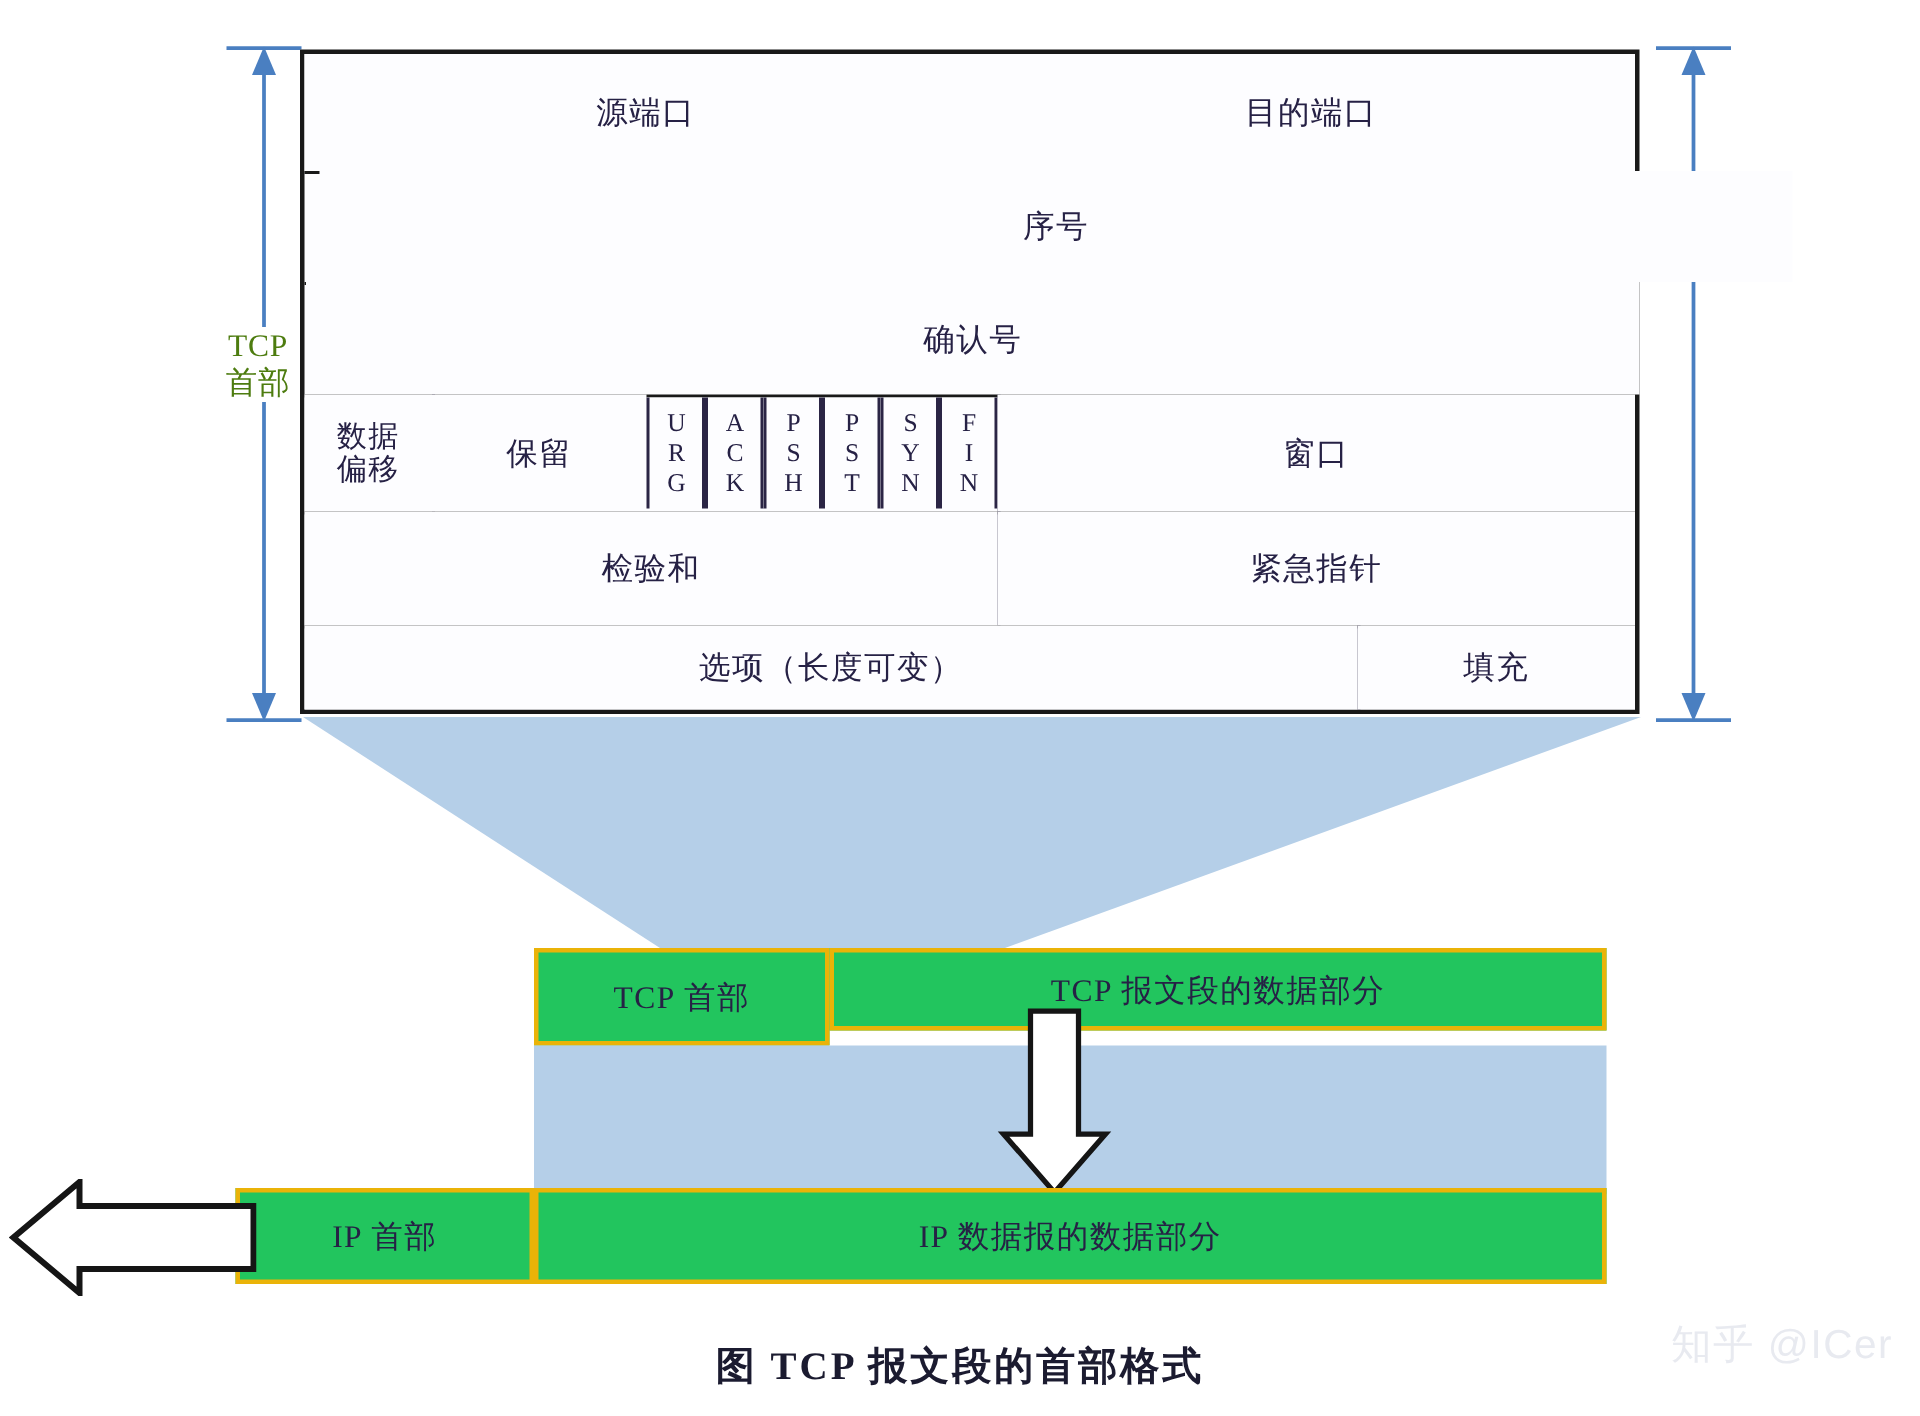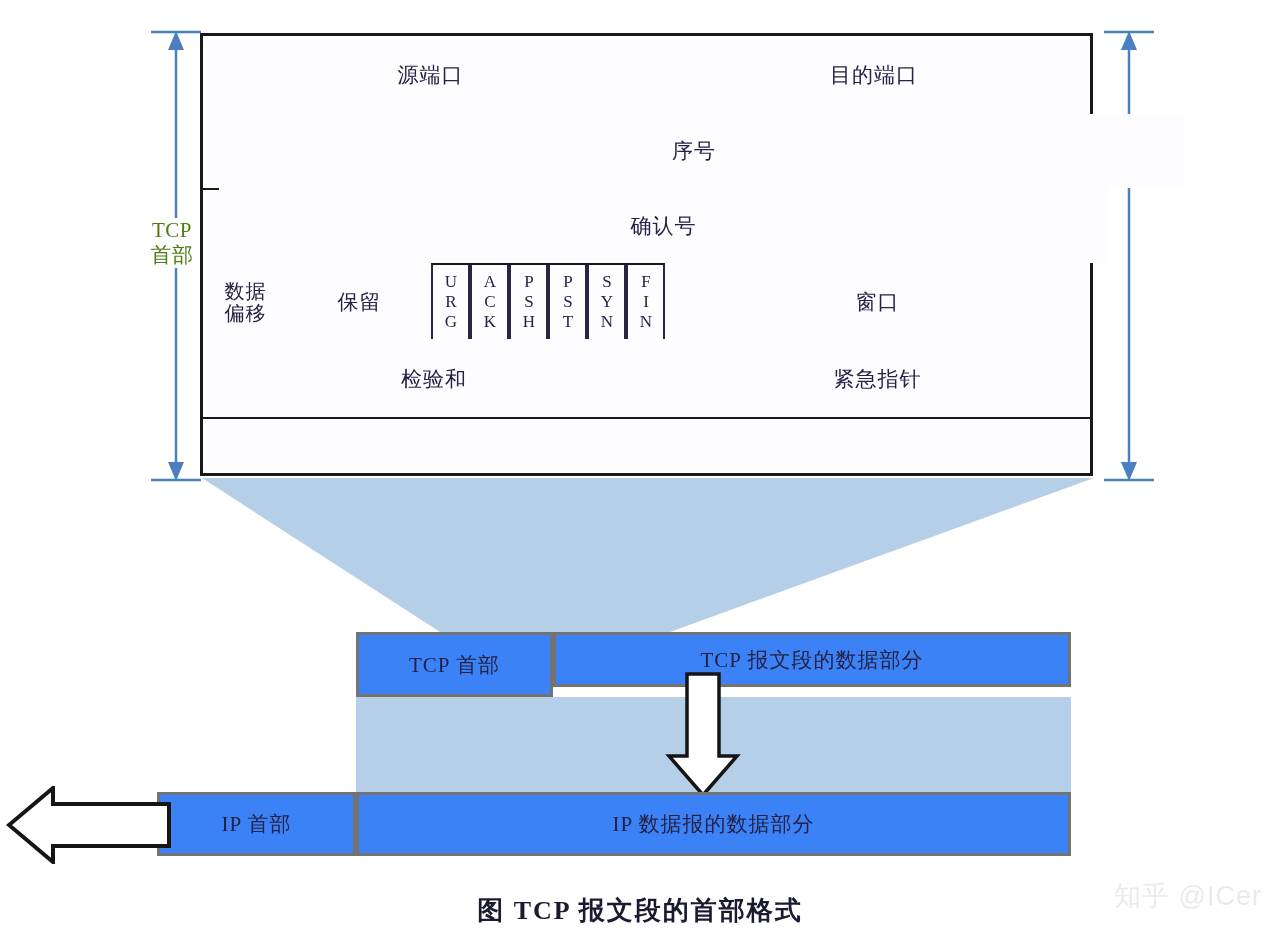--- a/index.html
+++ b/index.html
@@ -107,22 +107,22 @@
     letter-spacing: 0.5px;
   }
 
   
   .blue-shape { position: absolute; }
 
   
   .seg-box {
     position: absolute;
     box-sizing: border-box;
-    border: 3px solid #737373;
-    background: #3b82f6;
+    border: 3px solid #eab308;
+    background: #22c55e;
     display: flex;
     align-items: center;
     justify-content: center;
     font-size: 21px;
     letter-spacing: 1px;
     color: #262145;
   }
 
   
   #figure-caption {
@@ -181,26 +181,26 @@
   <div class="abs" id="tcp-header-table">
 
     <div class="hdr-row" style="top:0px; height:78px;">
       <div class="hdr-cell" style="left:0px; width:455px;">源端口</div>
       <div class="vline" style="left:455px;"></div>
       <div class="hdr-cell" style="left:455px; width:432px;">目的端口</div>
     </div>
     <div class="rowline" style="top:78px;"></div>
 
     <div class="hdr-row" style="top:78px; height:74px;">
-      <div class="hdr-cell" style="left:0px; width:982px;">序号</div>
+      <div class="hdr-cell" style="left:10px; width:982px;">序号</div>
     </div>
     <div class="rowline" style="top:152px;"></div>
 
     <div class="hdr-row" style="top:152px; height:75px;">
-      <div class="hdr-cell" style="left:16px; width:889px;">确认号</div>
+      <div class="hdr-cell" style="left:1px; width:889px;">确认号</div>
     </div>
     <div class="rowline" style="top:227px;"></div>
 
     <div class="hdr-row" style="top:227px; height:78px;">
 
       <div class="hdr-cell two-line" style="left:0px; width:85px;">
         <div>数据</div>
         <div>偏移</div>
       </div>
       <div class="vline" style="left:85px;"></div>
@@ -231,20 +231,25 @@
     </div>
     <div class="rowline" style="top:305px;"></div>
 
     <div class="hdr-row" style="top:305px; height:76px;">
       <div class="hdr-cell" style="left:0px; width:462px;">检验和</div>
       <div class="vline" style="left:462px;"></div>
       <div class="hdr-cell" style="left:462px; width:425px;">紧急指针</div>
     </div>
     <div class="rowline" style="top:381px;"></div>
 
+    <div class="hdr-row" style="top:381px; height:56px;">
+      <div class="hdr-cell" style="left:0px; width:702px;">选项（长度可变）</div>
+      <div class="vline" style="left:702px;"></div>
+      <div class="hdr-cell" style="left:702px; width:185px;">填充</div>
+    </div>
   </div>
 
   <div class="blue-shape" style="left:200px; top:476px;">
     <svg width="896" height="158" viewBox="0 0 896 158">
       <polygon points="2,2 894,2 470,156 240,156" fill="#b5cfe8"></polygon>
     </svg>
   </div>
 
   <div class="seg-box" style="left:356px; top:632px; width:197px; height:65px;">TCP 首部</div>
   <div class="seg-box" style="left:553px; top:632px; width:518px; height:55px;">TCP 报文段的数据部分</div>

